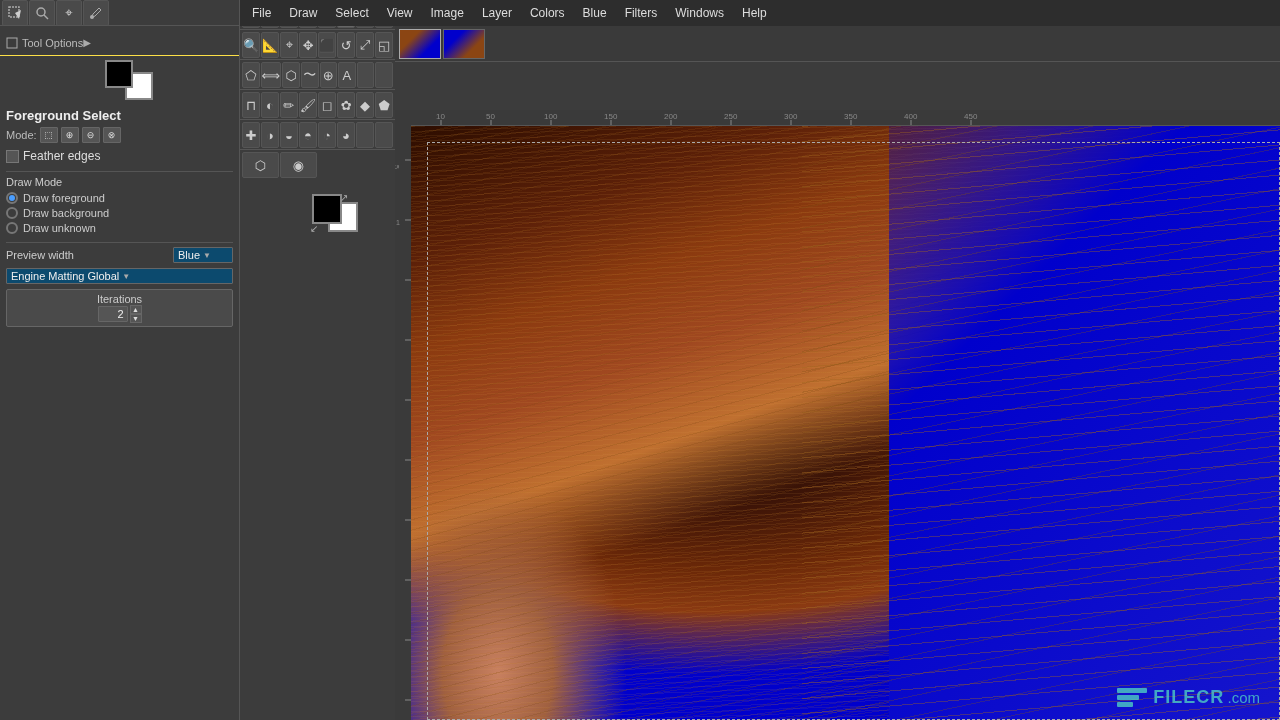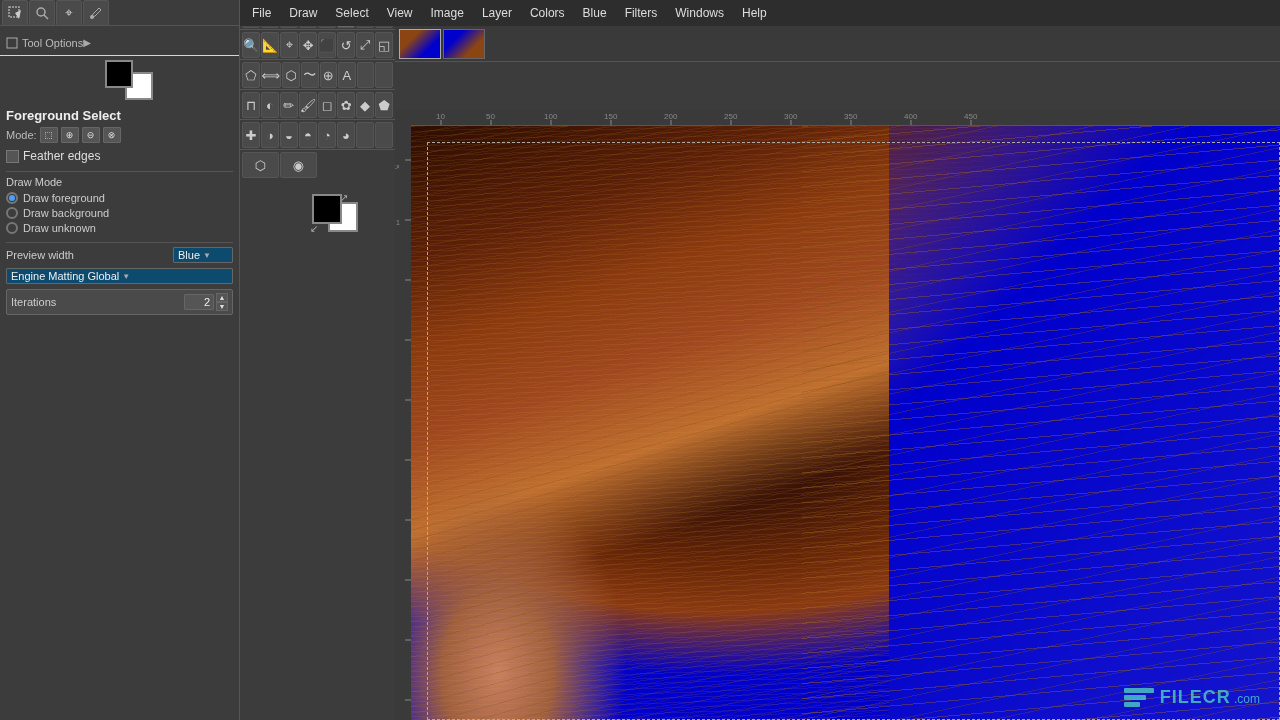--- a/index.html
+++ b/index.html
@@ -184,20 +184,21 @@
 
     .iterations-box {
       background: #4a4a4a;
       border: 1px solid #666;
       border-radius: 2px;
       padding: 3px 4px;
       display: flex;
       align-items: center;
       justify-content: space-between;
       margin-top: 2px;
+      flex-direction: column;
     }
     .iterations-label { font-size: 11px; color: #ccc; }
     .iterations-value {
       background: #555;
       border: 1px solid #666;
       color: #eee;
       width: 30px;
       text-align: right;
       padding: 1px 3px;
       font-size: 11px;
@@ -276,21 +277,21 @@
       border-radius: 1px;
       background: #4ecdc4;
     }
     .watermark-text {
       font-size: 18px;
       font-weight: bold;
       color: #4ecdc4;
       letter-spacing: 1px;
     }
     .watermark-sub {
-      font-size: 12px;
+      font-size: 15px;
       color: #4ecdc4;
     }
 
     
     .thumb-area {
       position: absolute;
       top: 26px;
       left: 395px;
       height: 36px;
       right: 0;

